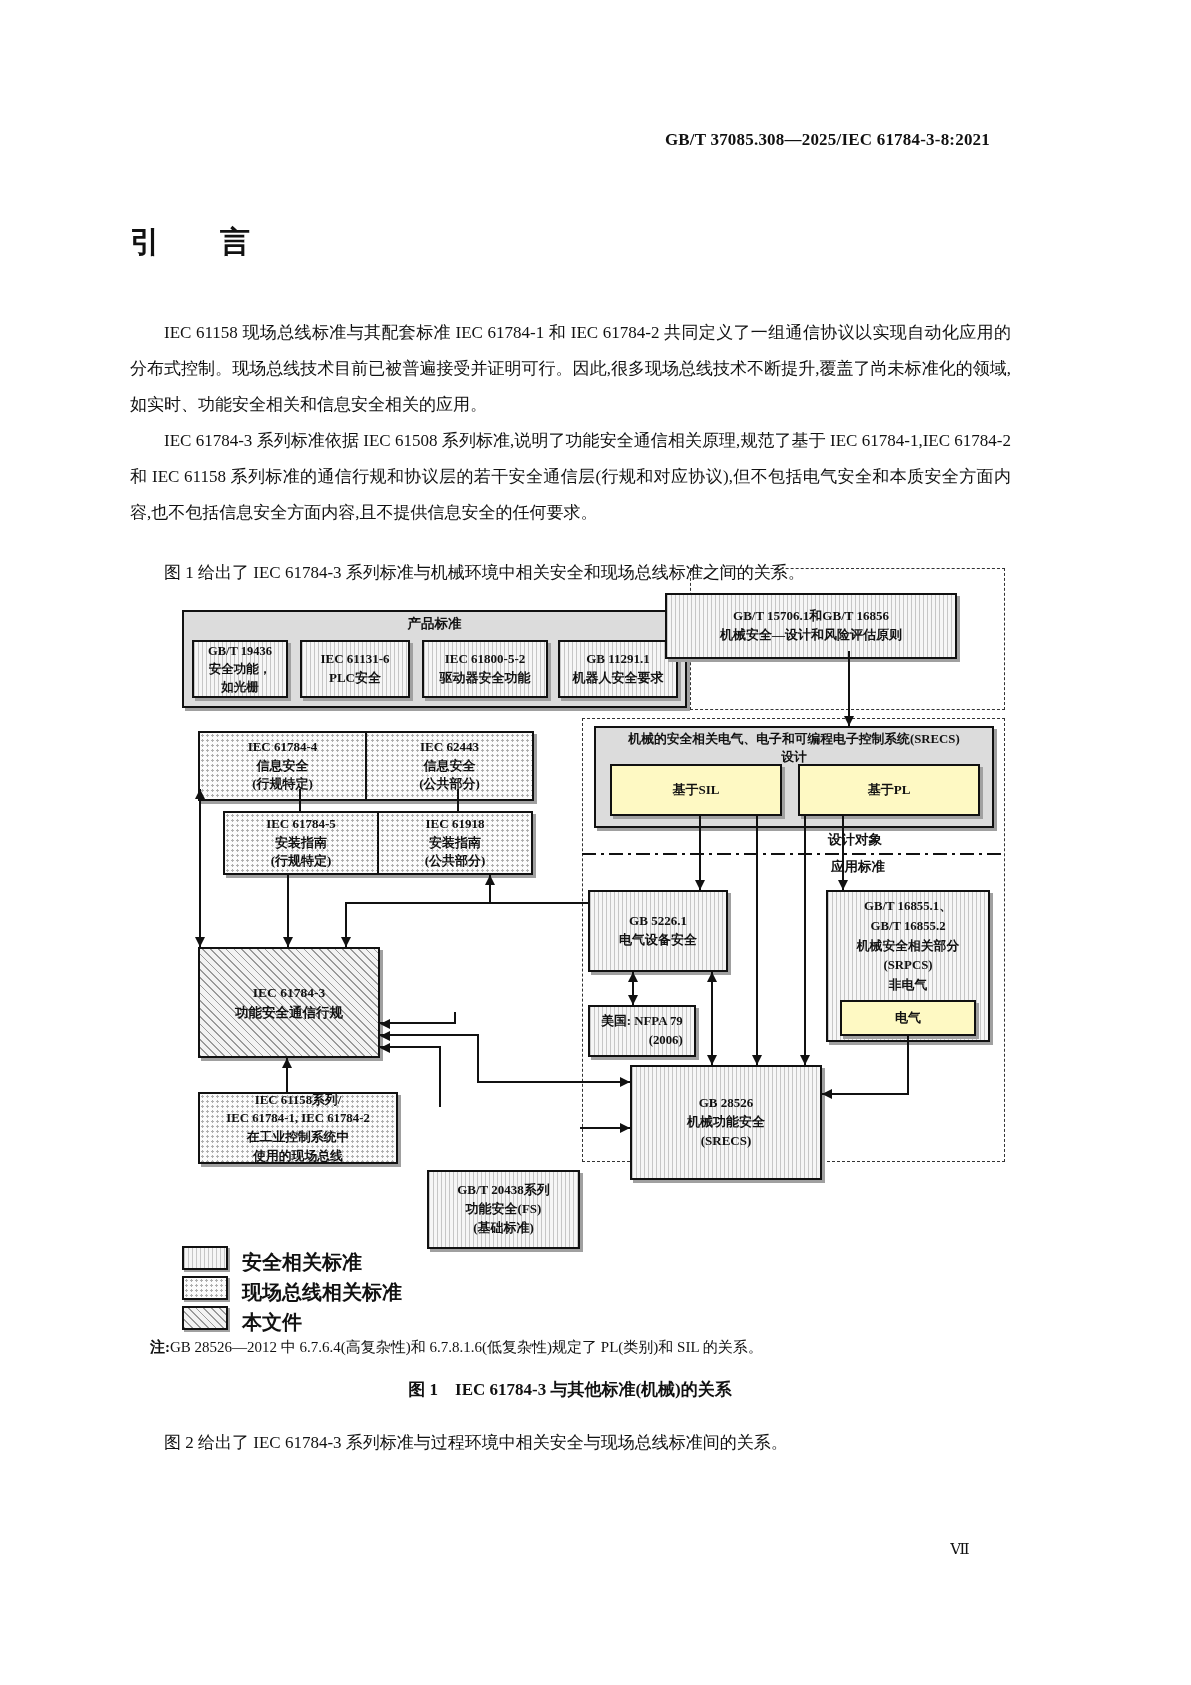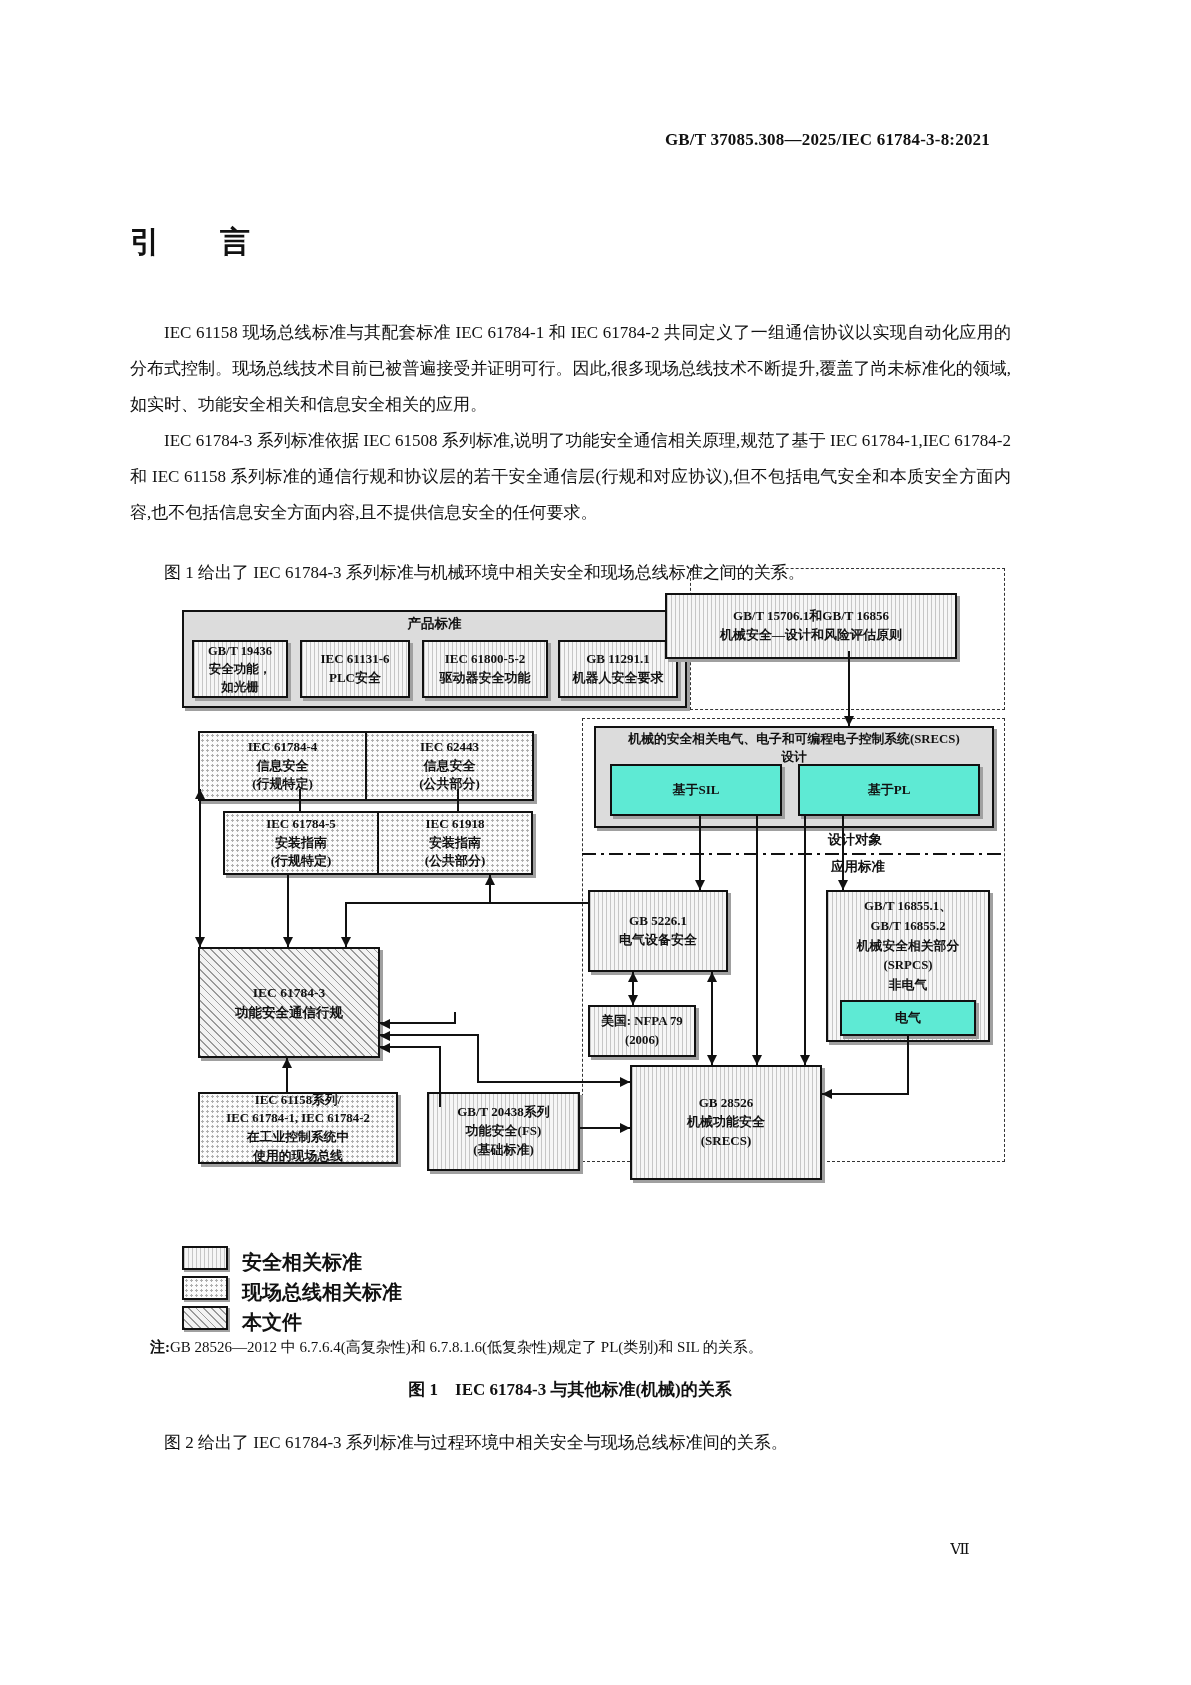--- a/index.html
+++ b/index.html
@@ -22,21 +22,21 @@
        box-shadow:3px 3px 0 #a0a0a0;display:flex;align-items:center;justify-content:center;
        text-align:center;font-weight:bold;font-size:13px;line-height:1.45;white-space:pre-line;}
   .noflex{display:block;}
   .pat-safety{background-color:#f6f6f6;
        background-image:repeating-linear-gradient(90deg,#c6c6c6 0 1px,transparent 1px 4px);}
   .pat-fieldbus{background-color:#fbfbfb;
        background-image:radial-gradient(#aeaeae 1px,transparent 1.3px);background-size:5px 5px;}
   .pat-doc{background-color:#f3f3f3;
        background-image:repeating-linear-gradient(45deg,#9a9a9a 0 1.2px,transparent 1.2px 5.5px);}
   .fill-gray{background:#dcdcdc;}
-  .fill-white{background:#5eead4;}
+  .fill-white{background:#fef9c3;}
   .btitle{position:absolute;top:3px;left:0;right:0;text-align:center;font-weight:bold;
        font-size:13.5px;white-space:pre-line;line-height:1.4;}
   .row{padding:0;}
   .cell{flex:1;align-self:stretch;display:flex;align-items:center;justify-content:center;
        white-space:pre-line;}
   .cell-r{border-left:2px solid #111;}
   .stack{flex-direction:column;padding:0;}
   .scell{flex:1;align-self:stretch;display:flex;align-items:center;justify-content:center;
        white-space:pre-line;}
   .scell-b{border-top:2px solid #111;}
@@ -120,28 +120,28 @@
 
 
   <div class="box pat-doc" style="left:198px;top:947px;width:182px;height:111px;font-size:13.5px;">IEC 61784-3
 功能安全通信行规</div>
 
   <div class="box pat-fieldbus" style="left:198px;top:1092px;width:200px;height:72px;font-size:12.8px;">IEC 61158系列/
 IEC 61784-1, IEC 61784-2
 在工业控制系统中
 使用的现场总线</div>
 
-  <div class="box pat-safety" style="left:427px;top:1092px;width:153px;height:79px;">GB/T 20438系列
+  <div class="box pat-safety" style="left:427px;top:1170px;width:153px;height:79px;">GB/T 20438系列
 功能安全(FS)
 (基础标准)</div>
 
   <div class="box pat-safety" style="left:588px;top:890px;width:140px;height:82px;">GB 5226.1
 电气设备安全</div>
 
-  <div class="box pat-safety" style="left:588px;top:1005px;width:108px;height:52px;font-size:12.8px;">美国: NFPA 79
+  <div class="box pat-safety" style="left:588px;top:1005px;width:108px;height:52px;font-size:12.8px;text-align:right;">美国: NFPA 79
 (2006)</div>
 
   <div class="box pat-safety" style="left:826px;top:890px;width:164px;height:152px;align-items:flex-start;padding-top:5px;font-size:12.8px;line-height:1.55;">GB/T 16855.1、
 GB/T 16855.2
 机械安全相关部分
 (SRPCS)
 非电气</div>
   <div class="box fill-white" style="left:840px;top:1000px;width:136px;height:36px;">电气</div>
 
   <div class="box pat-safety" style="left:630px;top:1065px;width:192px;height:115px;">GB 28526

